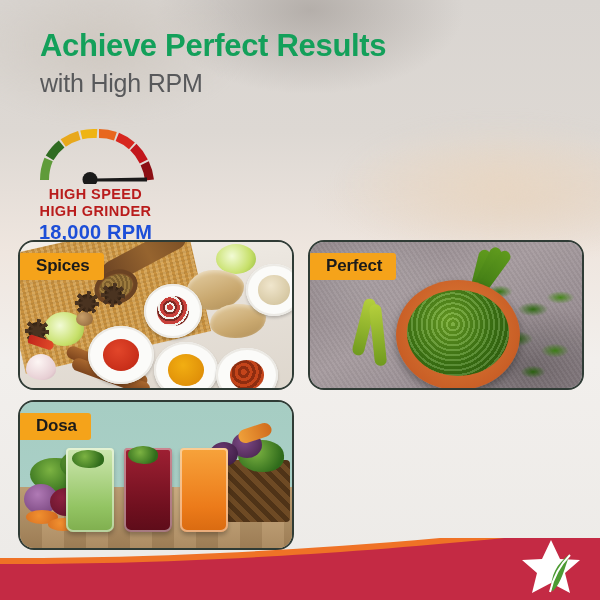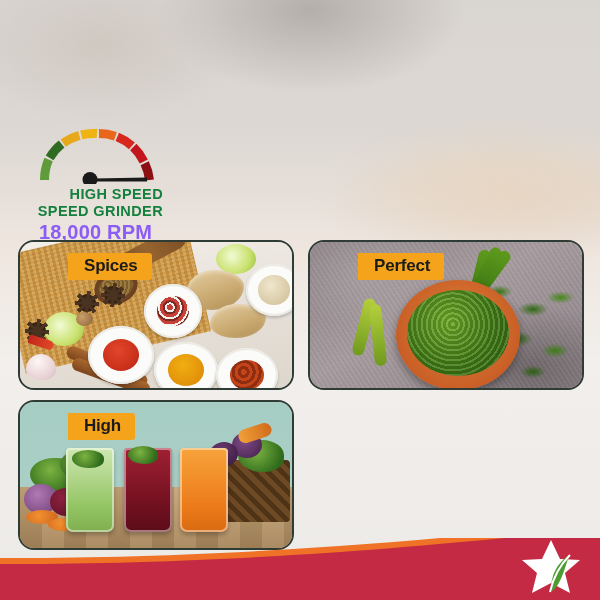--- a/index.html
+++ b/index.html
@@ -44,24 +44,24 @@
     font-size:25px; color:#58595b; font-weight:400; margin:7px 0 0 0;
     line-height:1.05; letter-spacing:-.2px;
   }
 
   
   .badge { position:absolute; left:28px; top:128px; width:180px; }
   .gauge { position:relative; width:126px; height:56px; margin-left:6px; }
   .gauge svg { display:block; }
   .badge-text { margin-top:2px; text-align:center; width:135px; }
   .bt1, .bt2 {
-    font-size:14.5px; font-weight:bold; color:#15803d; letter-spacing:.4px; line-height:1.15;text-align:right;
+    font-size:14.5px; font-weight:bold; color:#b91c1c; letter-spacing:.4px; line-height:1.15;
   }
   .bt3 {
-    font-size:20px; font-weight:bold; color:#8b5cf6; letter-spacing:.2px;
+    font-size:20px; font-weight:bold; color:#1d4ed8; letter-spacing:.2px;
     line-height:1.2; margin-top:1px;
   }
 
   
   .grid {
     position:absolute; left:18px; top:240px; width:566px; height:310px;
     display:grid; grid-template-columns:1fr 1fr; grid-template-rows:1fr 1fr;
     gap:10px 14px;
   }
   .panel {
@@ -69,21 +69,20 @@
     overflow:hidden; background:#cfcfcf;
   }
   .panel-art { position:absolute; inset:0; }
   .tag {
     position:absolute; left:0; top:11px; z-index:5;
     background:#f5a31a; color:#1b1b1b;
     font-size:17px; font-weight:bold; letter-spacing:-.2px;
     padding:3px 14px 4px 16px;
     border-top-right-radius:3px; border-bottom-right-radius:3px;
     white-space:nowrap;
-    margin-left:48px;
   }
   .tag.wide { font-size:16.5px; }
 
   
   .spice-bg { position:absolute; inset:0; background:linear-gradient(170deg,#f3efe9,#e4ded6 60%,#ded7cd); }
   .mat {
     position:absolute; left:-10px; top:-8px; width:190px; height:120px;
     transform:rotate(-13deg);
     background:
       repeating-linear-gradient(90deg, #d8a85c 0 3px, #c8913f 3px 6px),
@@ -203,41 +202,45 @@
 </head>
 <body>
 
 <div id="stage">
 
   <div class="bg">
     <div class="bg-blur1"></div>
     <div class="bg-blur2"></div>
   </div>
 
+  <div class="headline">
+    <div class="title">Achieve Perfect Results</div>
+    <div class="subtitle">with High RPM</div>
+  </div>
 
   <div class="badge">
     <div class="gauge">
       <svg viewBox="0 0 126 56" width="126" height="56" aria-hidden="true">
         <g fill="none" stroke-width="9" stroke-linecap="butt">
           <path d="M10.5 52 A52.5 52.5 0 0 1 14.6 31.6" stroke="#5f9b3a"></path>
           <path d="M15.6 29.8 A52.5 52.5 0 0 1 27.6 16.1" stroke="#2f6b22"></path>
           <path d="M29.2 15.0 A52.5 52.5 0 0 1 45.3 7.3" stroke="#e8a81c"></path>
           <path d="M47.3 6.8 A52.5 52.5 0 0 1 63 5.5" stroke="#efb413"></path>
           <path d="M65 5.6 A52.5 52.5 0 0 1 81.4 8.2" stroke="#e8671d"></path>
           <path d="M83.3 8.9 A52.5 52.5 0 0 1 97.9 17.8" stroke="#d7271f"></path>
           <path d="M99.3 19.1 A52.5 52.5 0 0 1 109.8 33.4" stroke="#c2161c"></path>
           <path d="M110.7 35.2 A52.5 52.5 0 0 1 115.5 52" stroke="#8c0f14"></path>
         </g>
         <path d="M61 50.5 L113 49.5 L113 53.5 L61 53.5 Z" fill="#1a1a1a"></path>
         <circle cx="56" cy="51.5" r="7.5" fill="#1a1a1a"></circle>
       </svg>
     </div>
     <div class="badge-text">
       <div class="bt1">HIGH SPEED</div>
-      <div class="bt2">SPEED GRINDER</div>
+      <div class="bt2">HIGH GRINDER</div>
       <div class="bt3">18,000 RPM</div>
     </div>
   </div>
 
   <div class="grid">
 
     <div class="panel">
       <div class="panel-art">
         <div class="spice-bg"></div>
         <div class="mat"></div>
@@ -306,21 +309,21 @@
         <div class="leafy" style="right:8px;top:38px;width:46px;height:32px;"></div>
         <div class="veg" style="right:30px;top:30px;width:30px;height:26px;background:radial-gradient(circle at 40% 35%,#7e4a86,#43204a);"></div>
         <div class="veg" style="right:54px;top:40px;width:28px;height:24px;background:radial-gradient(circle at 40% 35%,#6d3b74,#35183c);"></div>
         <div class="veg" style="right:20px;top:24px;width:34px;height:14px;background:linear-gradient(90deg,#f0a13a,#d06b1c);border-radius:7px;transform:rotate(-18deg);"></div>
         <div class="glass" style="left:46px;background:linear-gradient(180deg,#cfe8b2,#93c463 70%,#7fae4e);"></div>
         <div class="glass" style="left:104px;background:linear-gradient(180deg,#9f2033,#70101f 70%,#5d0c19);"></div>
         <div class="glass" style="left:160px;background:linear-gradient(180deg,#f7a33b,#ec7b1a 70%,#d96a10);"></div>
         <div class="leafy" style="left:52px;top:48px;width:32px;height:18px;"></div>
         <div class="leafy" style="left:108px;top:44px;width:30px;height:18px;"></div>
       </div>
-      <div class="tag">High</div>
+      <div class="tag">Dosa</div>
     </div>
 
   </div>
 
   <div class="band">
     <svg viewBox="0 0 600 62" width="600" height="62" aria-hidden="true">
       <path d="M0 20 C150 20 330 14 600 -16 L600 62 L0 62 Z" fill="#ef7226"></path>
       <path d="M0 26 C150 26 330 20 600 -10 L600 62 L0 62 Z" fill="#c42a44"></path>
     </svg>
     <div class="logo">

